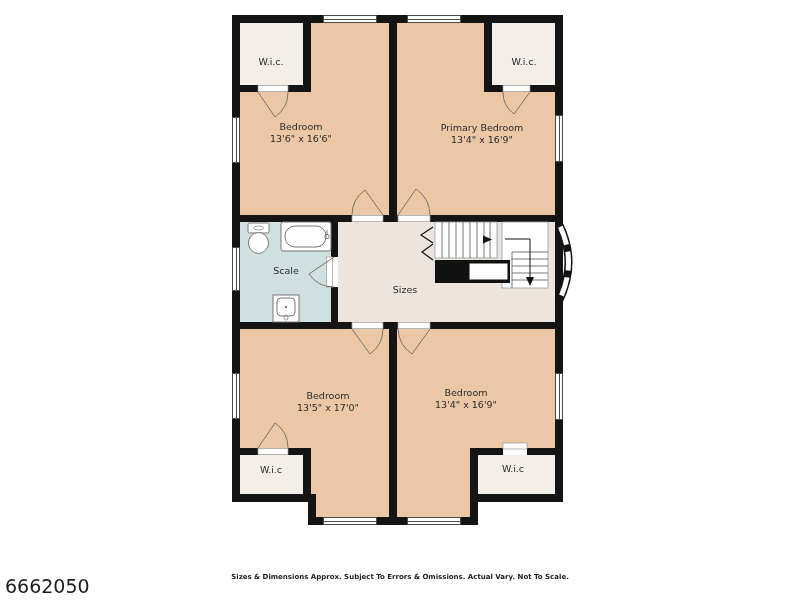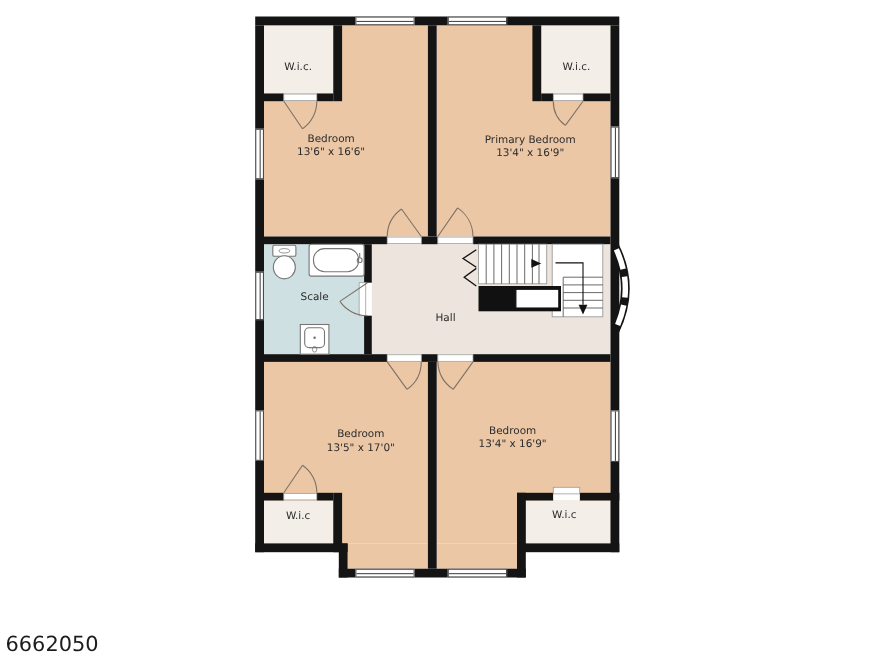--- a/index.html
+++ b/index.html
@@ -171,31 +171,32 @@
     <span class="dims">13'6" x 16'6"</span>
   </div>
   <div class="lbl" style="left:482px;top:134px;">
     <span>Primary Bedroom</span>
     <span class="dims">13'4" x 16'9"</span>
   </div>
   <div class="lbl" style="left:286px;top:271px;">
     <span>Scale</span>
   </div>
   <div class="lbl" style="left:405px;top:290px;">
-    <span>Hall</span>
+    <span>Sizes</span>
   </div>
   <div class="lbl" style="left:328px;top:402px;">
     <span>Bedroom</span>
     <span class="dims">13'5" x 17'0"</span>
   </div>
   <div class="lbl" style="left:466px;top:399px;">
     <span>Bedroom</span>
     <span class="dims">13'4" x 16'9"</span>
   </div>
   <div class="lbl" style="left:271px;top:470px;">
     <span>W.i.c</span>
   </div>
   <div class="lbl" style="left:513px;top:469px;">
     <span>W.i.c</span>
   </div>
 
   <div id="listing-id">6662050</div>
+  <div id="disclaimer">Sizes &amp; Dimensions Approx. Subject To Errors &amp; Omissions. Actual Vary. Not To Scale.</div>
 </div>
 
 </body></html>

